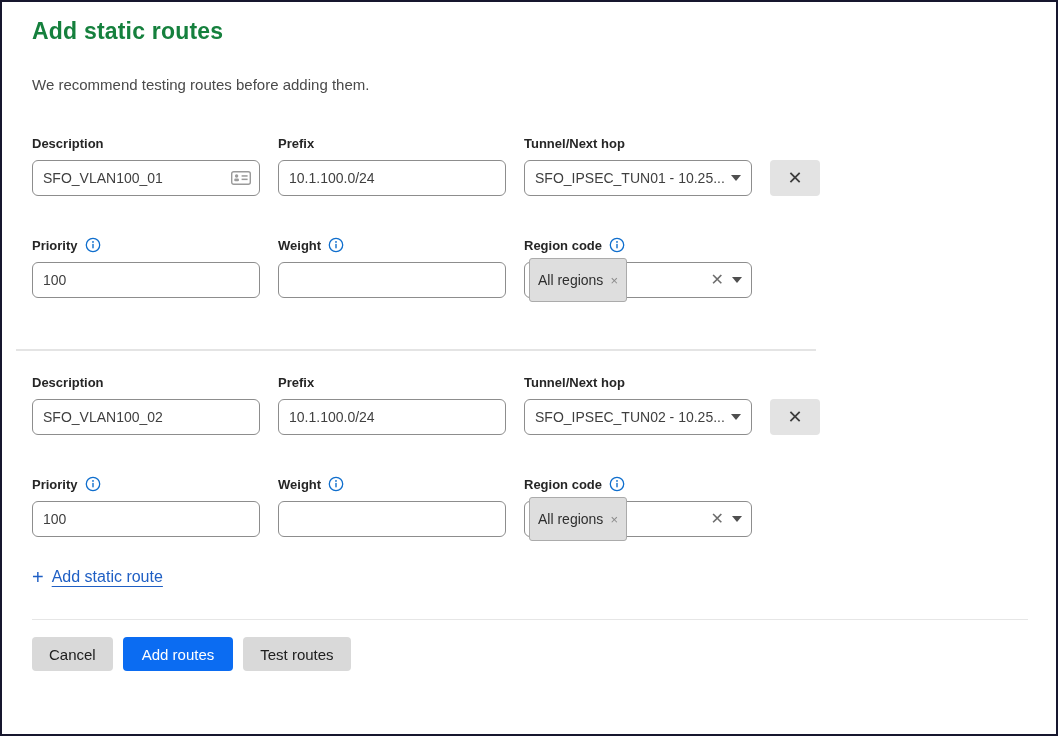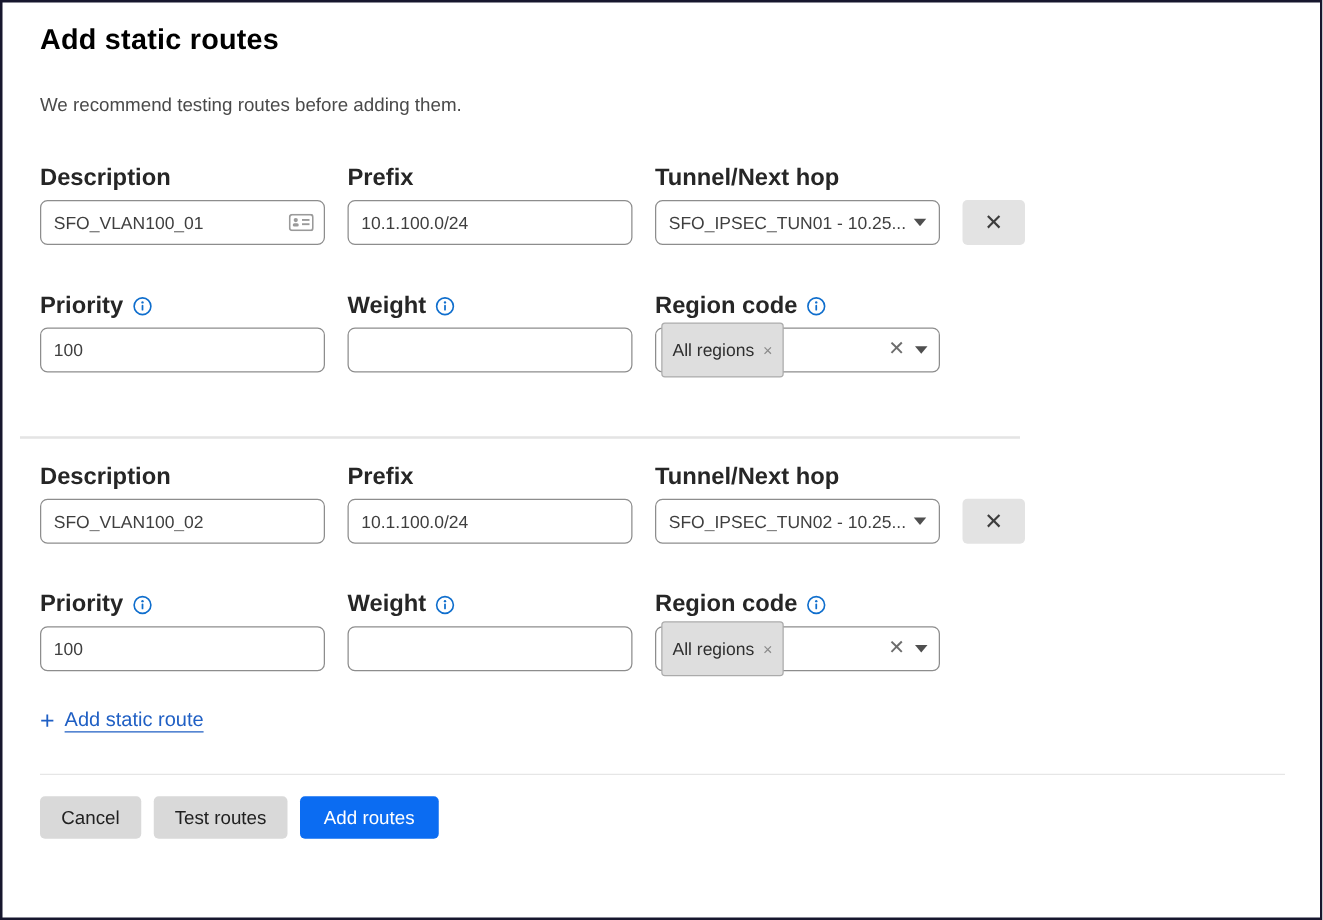--- a/index.html
+++ b/index.html
@@ -13,33 +13,33 @@
     height: 736px;
     border: 2px solid #17172e;
     background: #ffffff;
     padding: 14px 30px 0 30px;
     overflow: hidden;
   }
   h1.title {
     margin-top: 2px;
     font-size: 23px;
     font-weight: 700;
-    color: #000000;
+    color: #15803d;
     letter-spacing: 0.2px;
   }
   p.desc { margin-top: 24px; font-size: 15px; color: #4a4a4a; line-height: 20px; }
   p.note { margin-top: 30px; font-size: 15px; color: #4a4a4a; line-height: 20px; }
 
   .route-section.first { margin-top: 38px; }
   .route-section.second { margin-top: 21px; }
   .field-row { display: flex; gap: 18px; align-items: stretch; }
   .field-row.sub { margin-top: 39px; }
   .col { width: 228px; display: flex; flex-direction: column; }
   .field-label {
-    font-size: 19px;
+    font-size: 13px;
     font-weight: 700;
     color: #262626;
     margin-bottom: 7px;
     height: 20px;
     display: flex;
     align-items: center;
     gap: 7px;
     white-space: nowrap;
   }
   .text-input {
@@ -324,17 +324,17 @@
 
   <div class="add-link-row">
     <span class="plus">+</span>
     <a class="add-link">Add static route</a>
   </div>
 
   <hr class="footer-divider">
 
   <div class="footer">
     <button class="btn secondary">Cancel</button>
+    <button class="btn primary">Add routes</button>
     <button class="btn secondary">Test routes</button>
-    <button class="btn primary">Add routes</button>
   </div>
 
 </div>
 
 </body></html>

